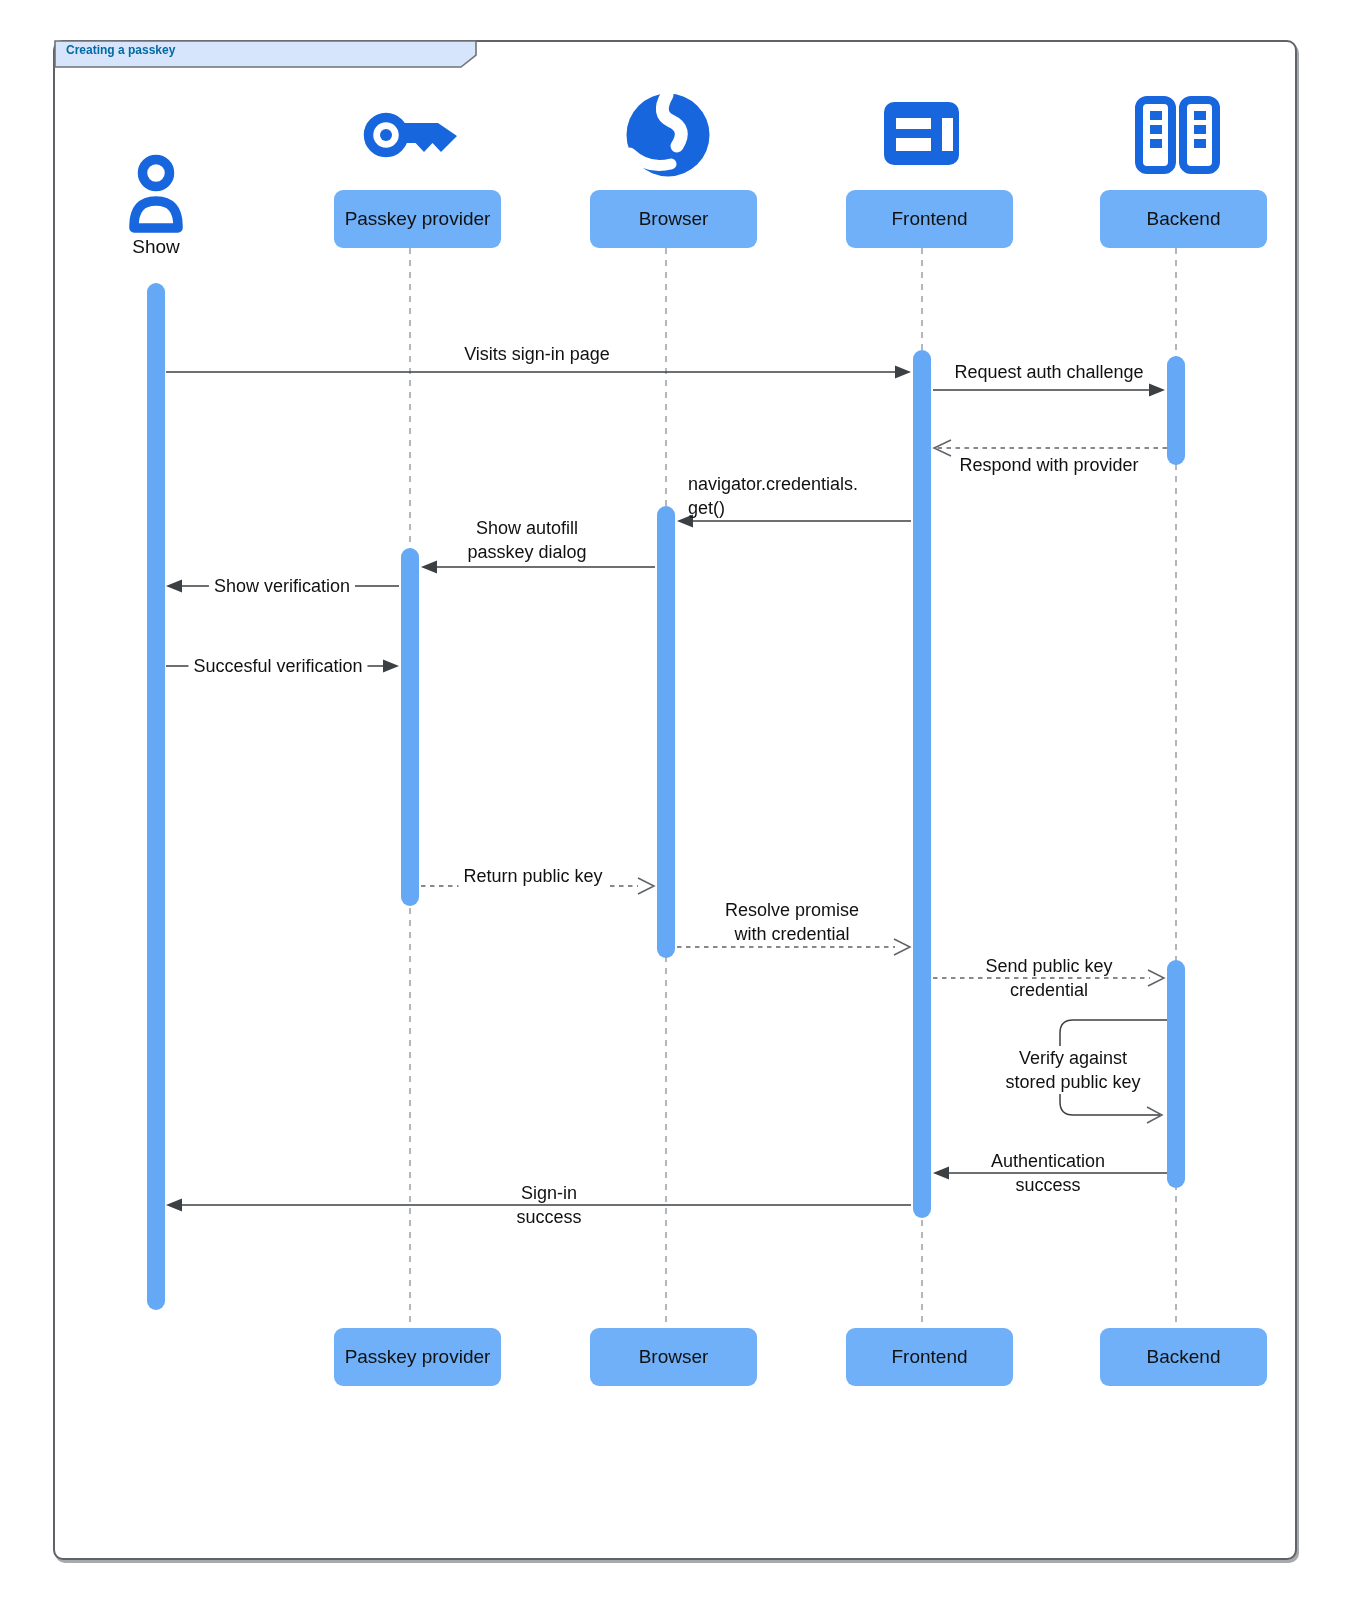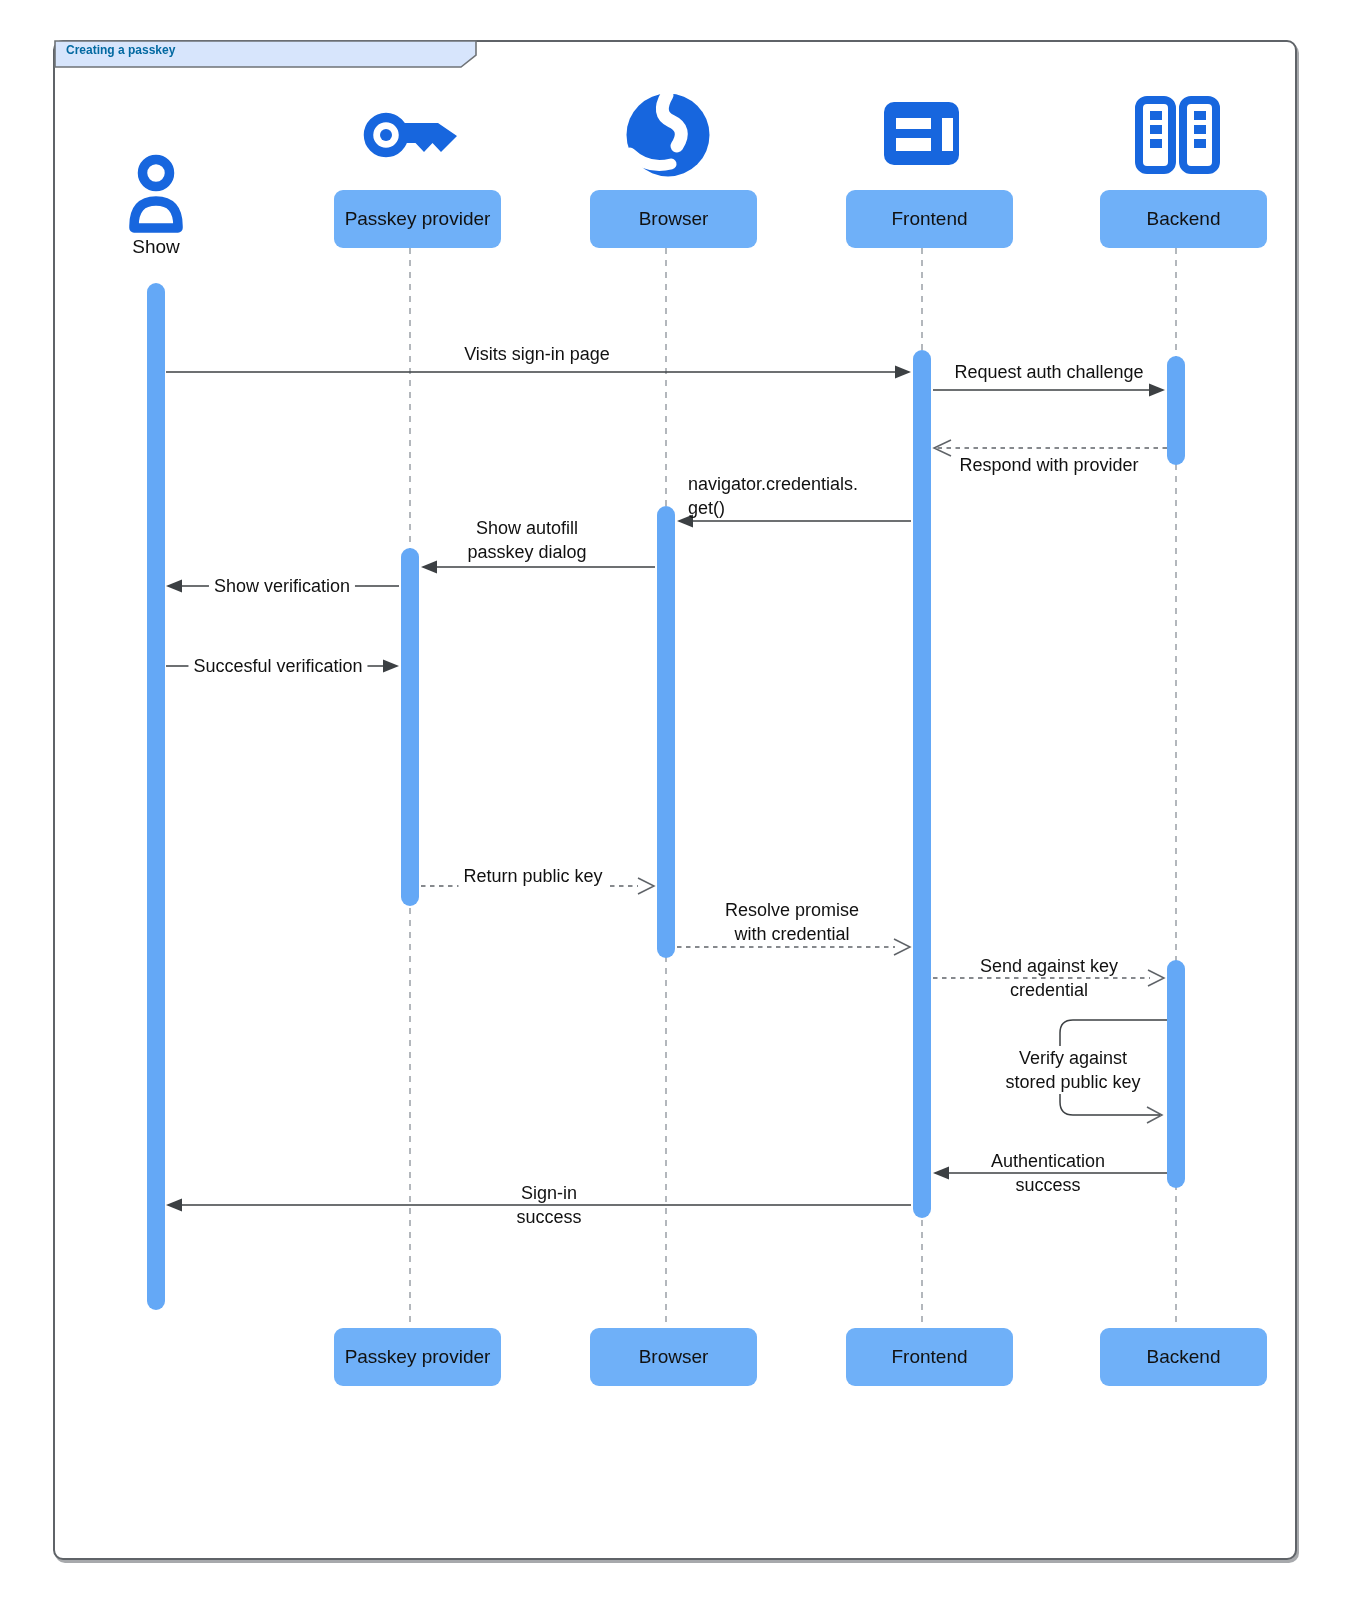--- a/index.html
+++ b/index.html
@@ -140,21 +140,21 @@
   <div class="msg" style="left:1049px;top:453px">Respond with provider</div>
   <div class="msg left" style="left:688px;top:472px">navigator.credentials.
 get()</div>
   <div class="msg" style="left:527px;top:516px">Show autofill
 passkey dialog</div>
   <div class="msg bg" style="left:282px;top:574px">Show verification</div>
   <div class="msg bg" style="left:278px;top:654px">Succesful verification</div>
   <div class="msg bg" style="left:533px;top:864px">Return public key</div>
   <div class="msg" style="left:792px;top:898px">Resolve promise
 with credential</div>
-  <div class="msg" style="left:1049px;top:954px">Send against key
+  <div class="msg" style="left:1049px;top:954px">Send public key
 credential</div>
   <div class="msg bg" style="left:1073px;top:1046px">Verify against
 stored public key</div>
   <div class="msg" style="left:1048px;top:1149px">Authentication
 success</div>
   <div class="msg" style="left:549px;top:1181px">Sign-in
 success</div>
 
 </div>
 

